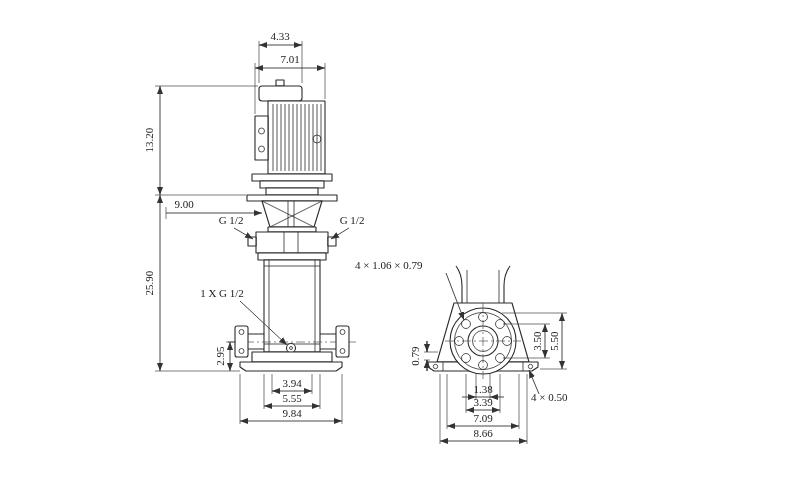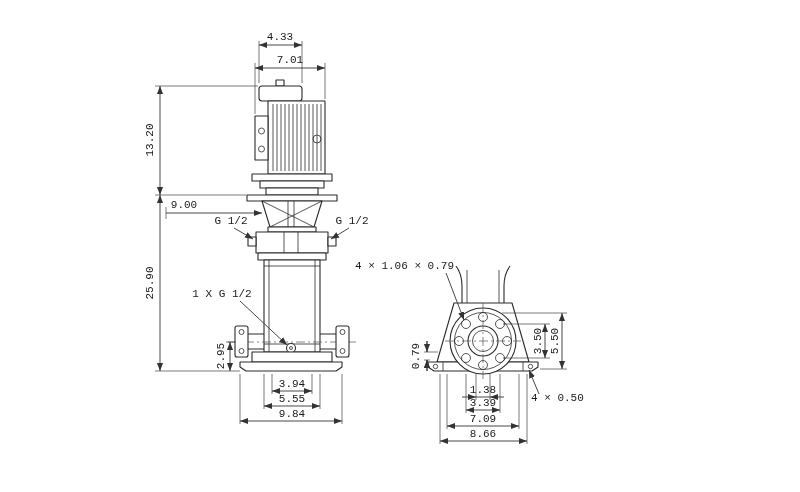--- a/index.html
+++ b/index.html
@@ -1,17 +1,17 @@
 <!DOCTYPE html>
 <html><head>
 <meta charset="utf-8">
 <style>
   html,body{margin:0;padding:0;background:#ffffff;}
   .canvas{position:relative;width:800px;height:492px;background:#ffffff;overflow:hidden;
-          font-family:Liberation Mono, monospace;}
+          font-family:Liberation Serif, serif;}
   svg{display:block;}
   .obj{fill:none;stroke:#2b2b2b;stroke-width:1.1;stroke-linejoin:round;stroke-linecap:butt;}
   .objf{fill:#ffffff;stroke:#2b2b2b;stroke-width:1.1;stroke-linejoin:round;}
   .det{fill:none;stroke:#2b2b2b;stroke-width:0.8;}
   .dim{fill:none;stroke:#333333;stroke-width:0.9;}
   .ext{fill:none;stroke:#444444;stroke-width:0.7;}
   .cl{fill:none;stroke:#555555;stroke-width:0.7;stroke-dasharray:9 3 2 3;}
   text{font-size:11px;fill:#1a1a1a;}
   .mid{text-anchor:middle;}
   .st{text-anchor:start;}

